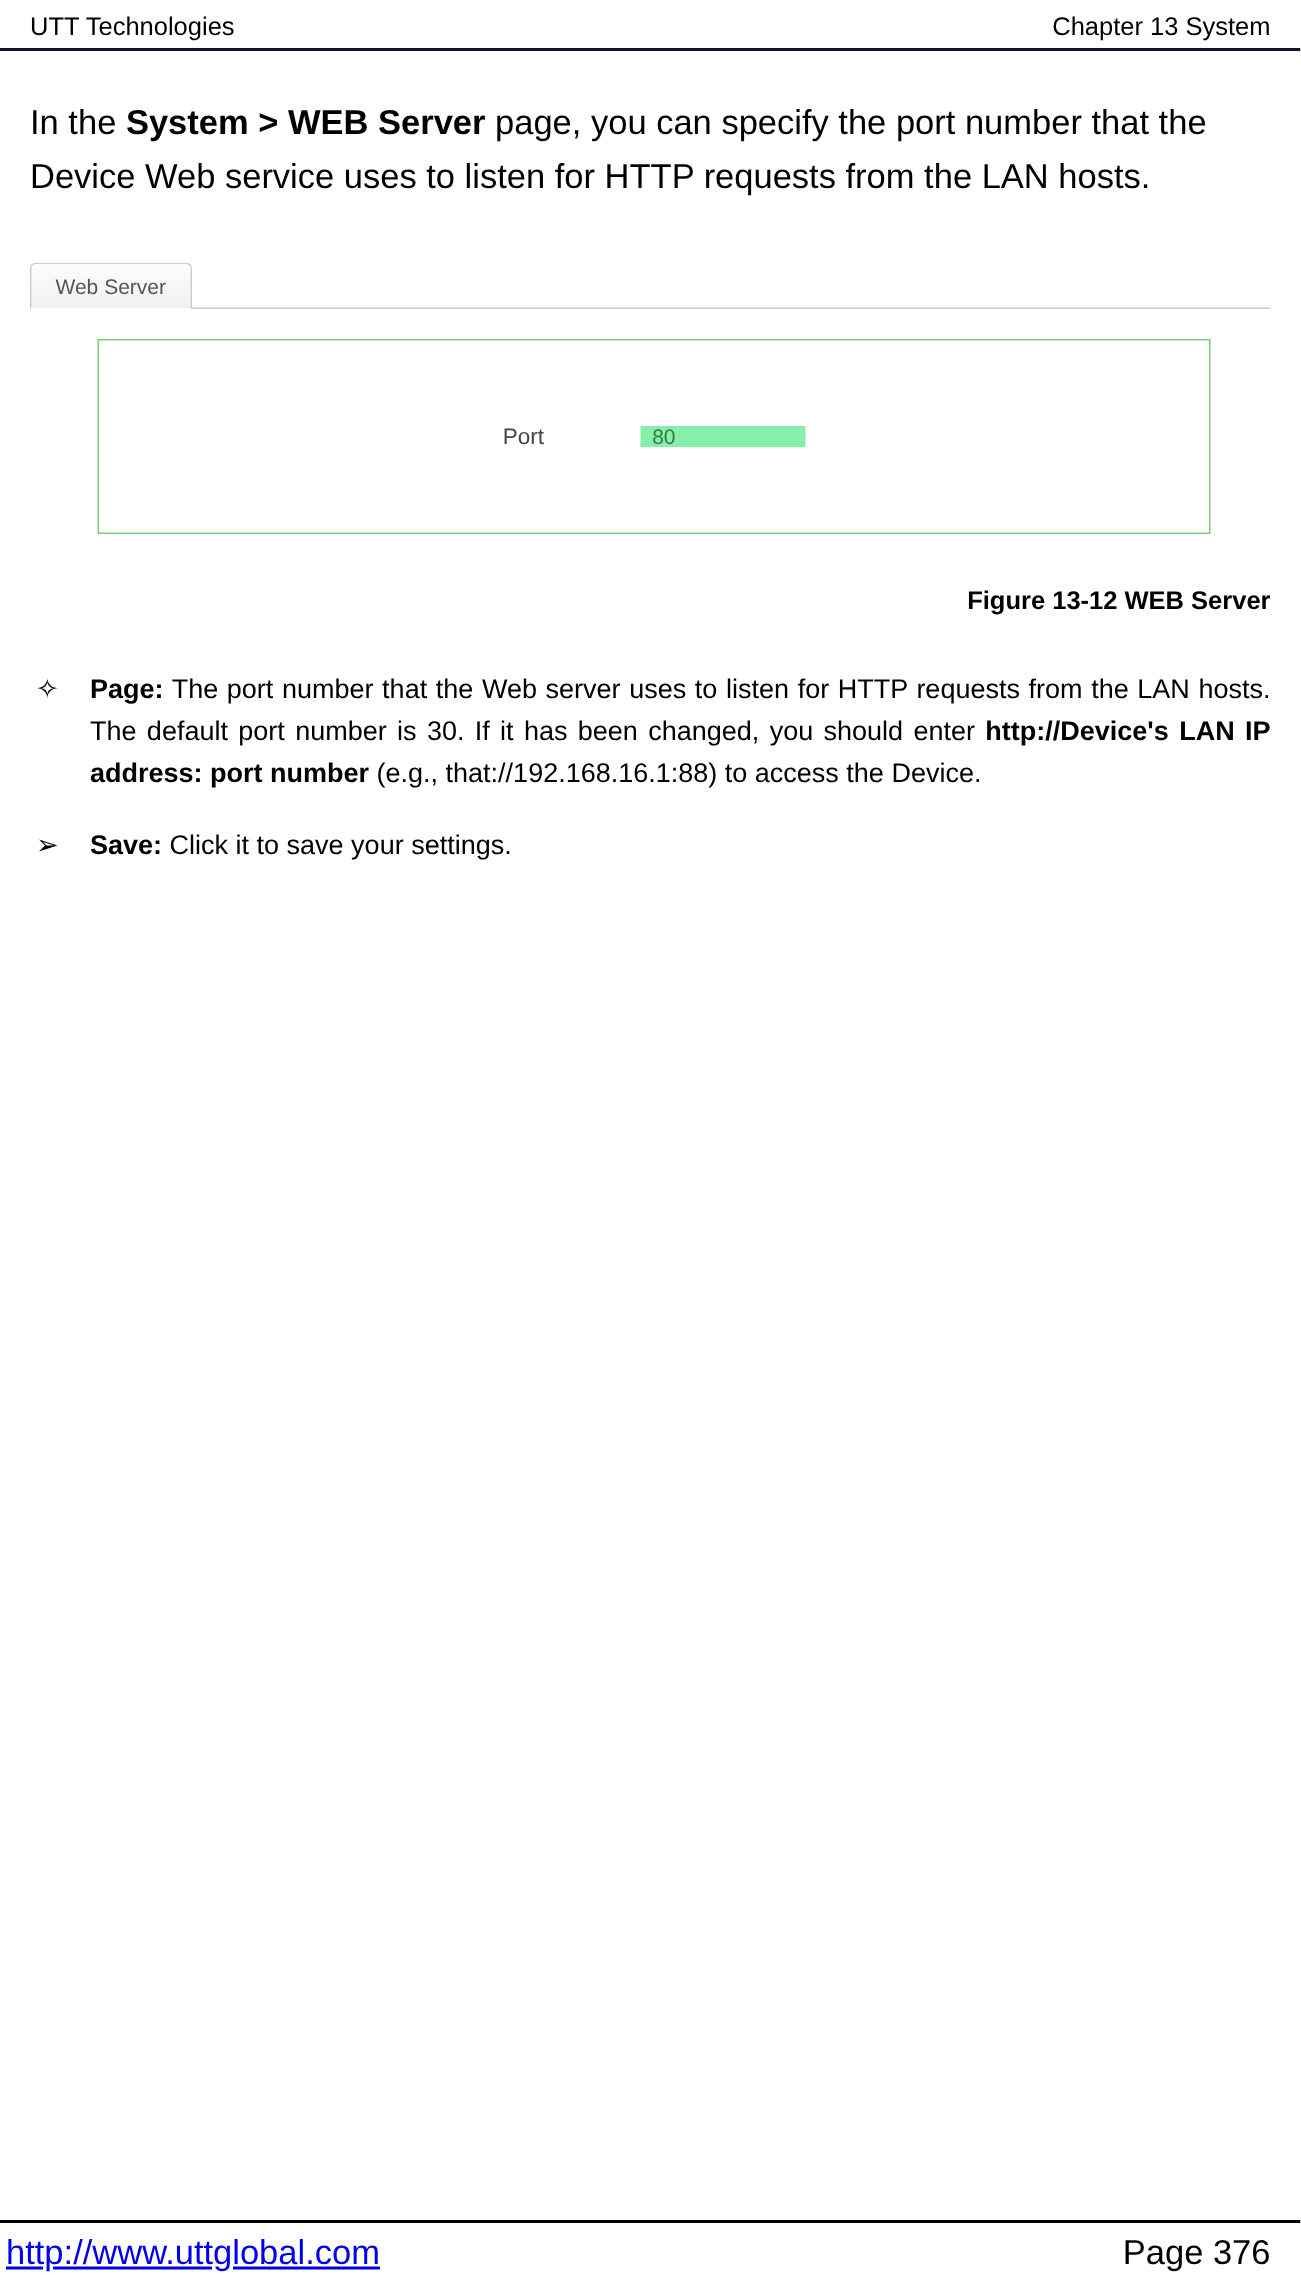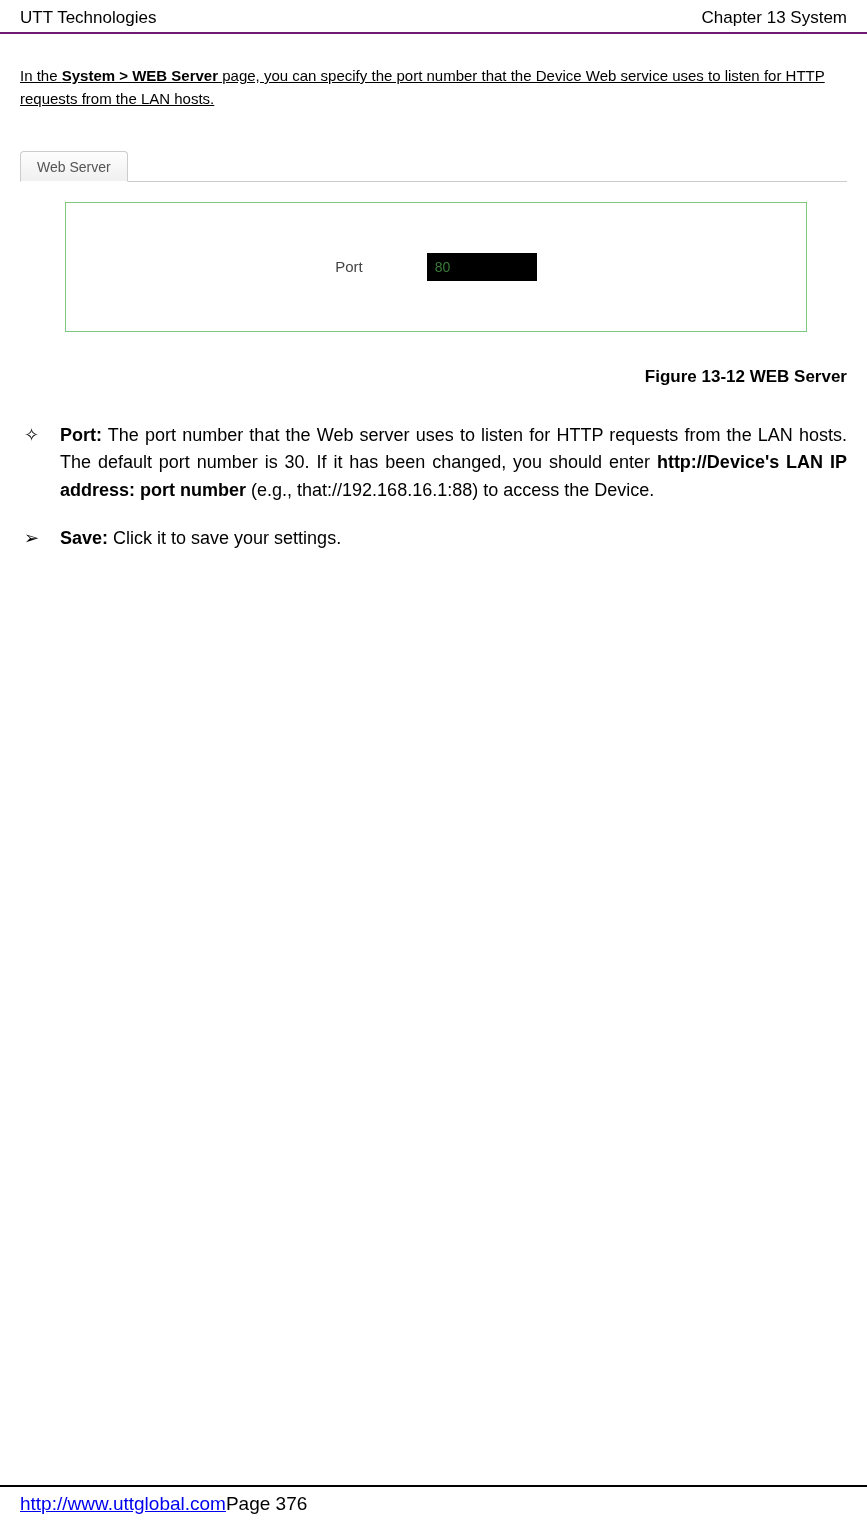--- a/index.html
+++ b/index.html
@@ -12,41 +12,40 @@
       width: 867px;
       height: 1523px;
       background: white;
       position: relative;
       padding: 0;
     }
     .page-header {
       display: flex;
       justify-content: space-between;
       padding: 8px 20px 4px 20px;
-      border-bottom: 2px solid #701a75;
+      border-bottom: 2px solid #0f172a;
       font-size: 17px;
     }
     .content {
       padding: 30px 20px 0 20px;
     }
     .section-heading {
       font-size: 28px;
       font-weight: bold;
       margin-bottom: 35px;
       font-family: "Times New Roman", Times, serif;
     }
     .section-number {
       font-family: Arial, Helvetica, sans-serif;
       margin-right: 20px;
     }
     .intro-para {
-      font-size: 15px;
+      font-size: 23px;
       line-height: 1.55;
       margin-bottom: 35px;
-      text-decoration: underline;
     }
     .intro-para .bold {
       font-weight: bold;
     }
     .screenshot-wrapper {
       margin-bottom: 30px;
     }
     .tab-row {
       position: relative;
       height: 36px;
@@ -78,22 +77,22 @@
       display: flex;
       align-items: center;
       gap: 64px;
     }
     .config-label {
       font-size: 15px;
       color: #444;
     }
     .port-input {
       width: 110px;
-      height: 28px;
-      background: #000000;
+      height: 14px;
+      background: #86efac;
       border: none;
       padding: 0 8px;
       font-size: 14px;
       color: #3a7a3a;
     }
     .save-row {
       display: flex;
       justify-content: flex-end;
       padding: 8px 65px 0 0;
     }
@@ -130,22 +129,23 @@
     .bullet-body .bold {
       font-weight: bold;
     }
     .page-footer {
       position: absolute;
       bottom: 8px;
       left: 0;
       right: 0;
       border-top: 2px solid #000;
       display: flex;
-      padding: 6px 20px 0 20px;
-      font-size: 19px;
+      justify-content: space-between;
+      padding: 6px 20px 0 4px;
+      font-size: 23px;
     }
     .footer-link {
       color: #0000EE;
       text-decoration: underline;
     }
   </style>
 </head>
 <body>
 
 <div class="page-header">
@@ -170,21 +170,21 @@
         <input class="port-input" type="text" value="80" style="">
       </div>
     </div>
   </div>
 
   <div class="figure-caption">Figure 13-12 WEB Server</div>
 
   <div class="bullet-item">
     <div class="bullet-marker">✧</div>
     <div class="bullet-body">
-      <span class="bold">Port:</span><span> The port number that the Web server uses to listen for HTTP requests from the LAN hosts. The default port number is 30. If it has been changed, you should enter </span><span class="bold">http://Device's LAN IP address: port number</span><span> (e.g., that://192.168.16.1:88) to access the Device.</span>
+      <span class="bold">Page:</span><span> The port number that the Web server uses to listen for HTTP requests from the LAN hosts. The default port number is 30. If it has been changed, you should enter </span><span class="bold">http://Device's LAN IP address: port number</span><span> (e.g., that://192.168.16.1:88) to access the Device.</span>
     </div>
   </div>
 
   <div class="bullet-item">
     <div class="bullet-marker">➢</div>
     <div class="bullet-body">
       <span class="bold">Save:</span><span> Click it to save your settings.</span>
     </div>
   </div>
 

